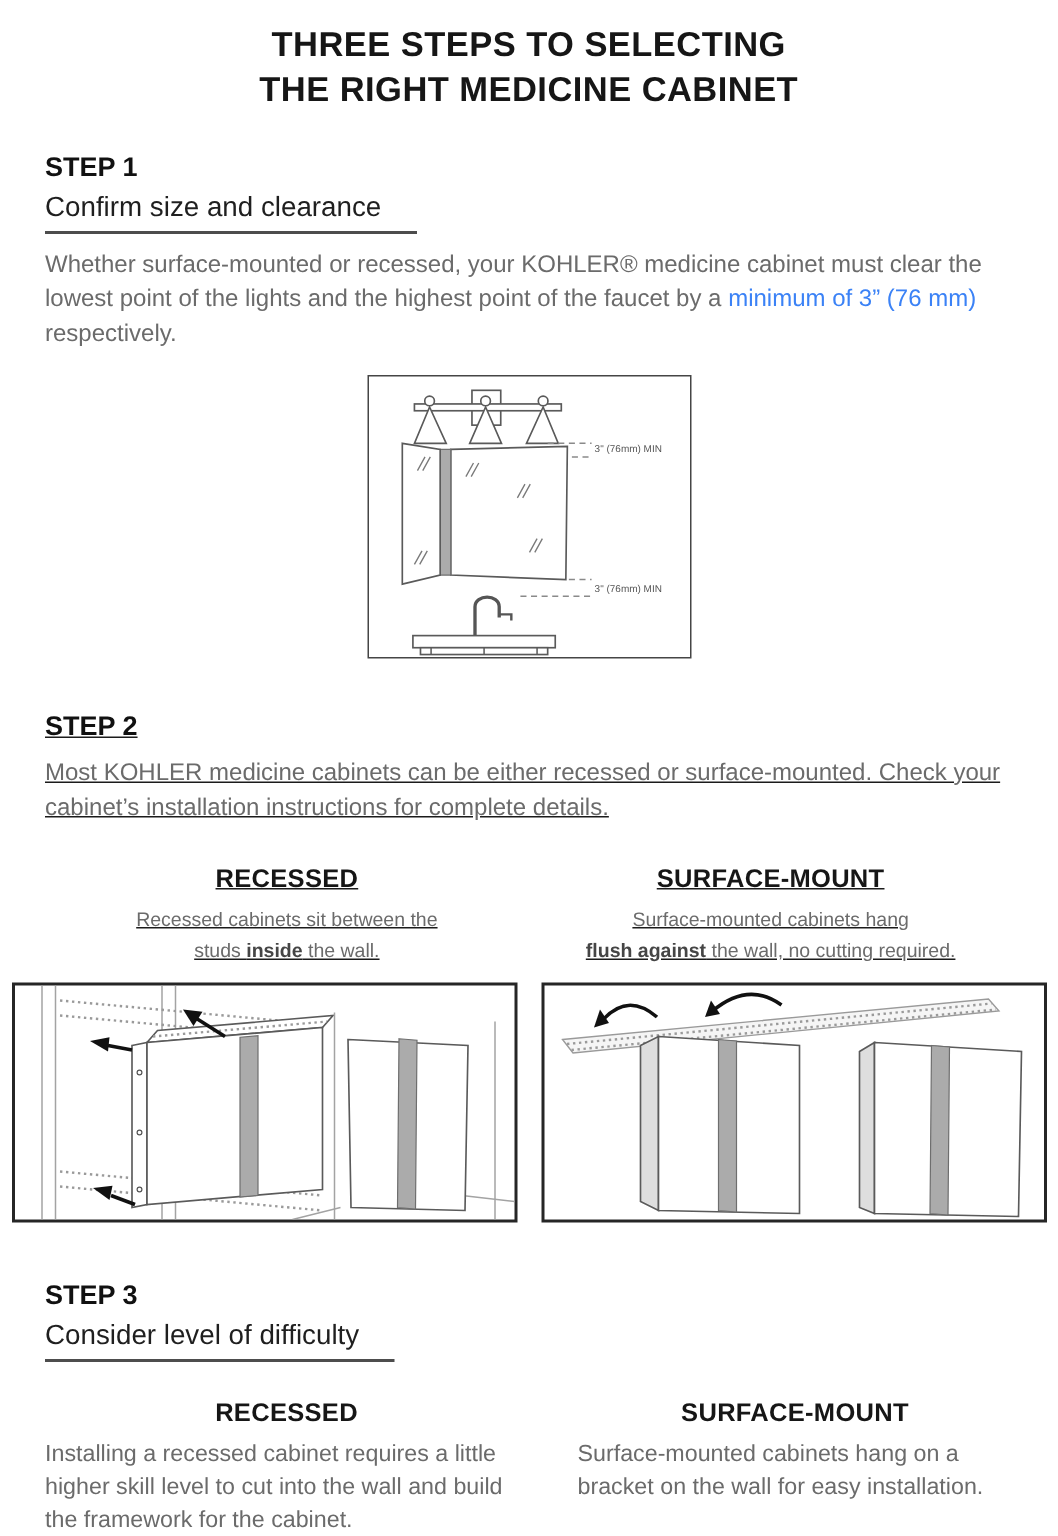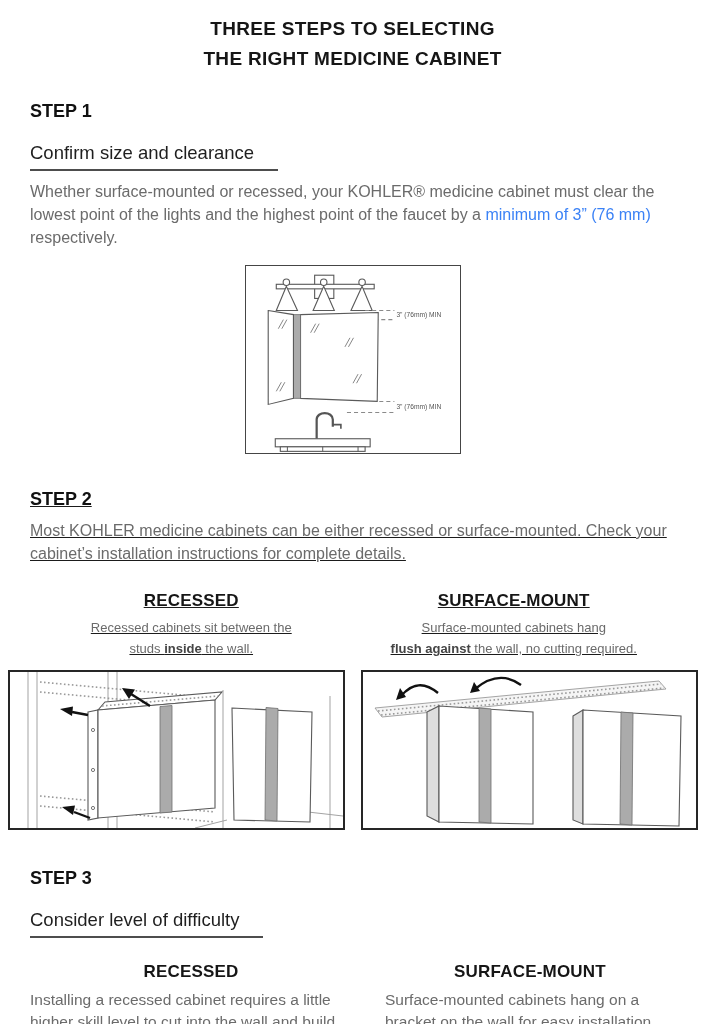--- a/index.html
+++ b/index.html
@@ -1,22 +1,22 @@
 <!DOCTYPE html>
 <html><head>
 <meta charset="utf-8">
 <style>
   html,body{margin:0;padding:0;background:#fff;}
   .page{width:705px;height:1024px;background:#ffffff;margin:0 auto;position:relative;
         font-family:"Liberation Sans",sans-serif;color:#1b1b1b;overflow:hidden;}
-  .title{padding-top:14px;text-align:center;font-size:19px;line-height:30px;font-weight:700;
+  .title{padding-top:14px;text-align:center;font-size:23px;line-height:30px;font-weight:700;
          color:#161616;letter-spacing:.3px;}
   .section{margin:0 30px;}
   .step-label{font-size:18px;font-weight:700;color:#111;}
-  .step-sub{display:inline-block;font-size:18.5px;color:#1f1f1f;margin-top:19px;
+  .step-sub{display:inline-block;font-size:18.5px;color:#1f1f1f;margin-top:4px;
             padding:1px 24px 5px 0;border-bottom:2px solid #4d4d4d;}
   .para{margin-top:9px;font-size:16px;line-height:23px;color:#6b6b6b;max-width:650px;}
   .para b{color:#3b82f6;font-weight:400;}
   .step1{margin-top:27px;}
   .diagram1{width:214px;height:187px;border:1.5px solid #454545;margin:16px auto 0 auto;}
   .diagram1 svg{display:block;width:100%;height:100%;}
   .step2{margin-top:35px;text-decoration:underline;}
   .cols{display:flex;margin-top:26px;}
   .col{flex:1;text-align:center;}
   .col-title{font-size:17px;font-weight:700;color:#161616;letter-spacing:.2px;}

